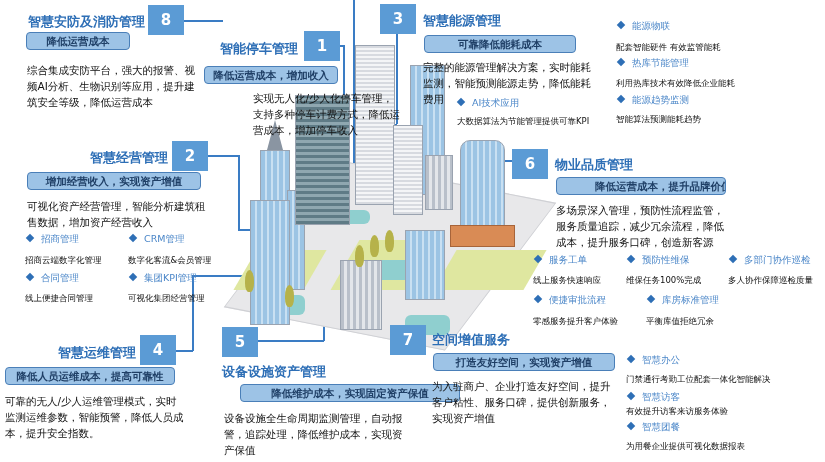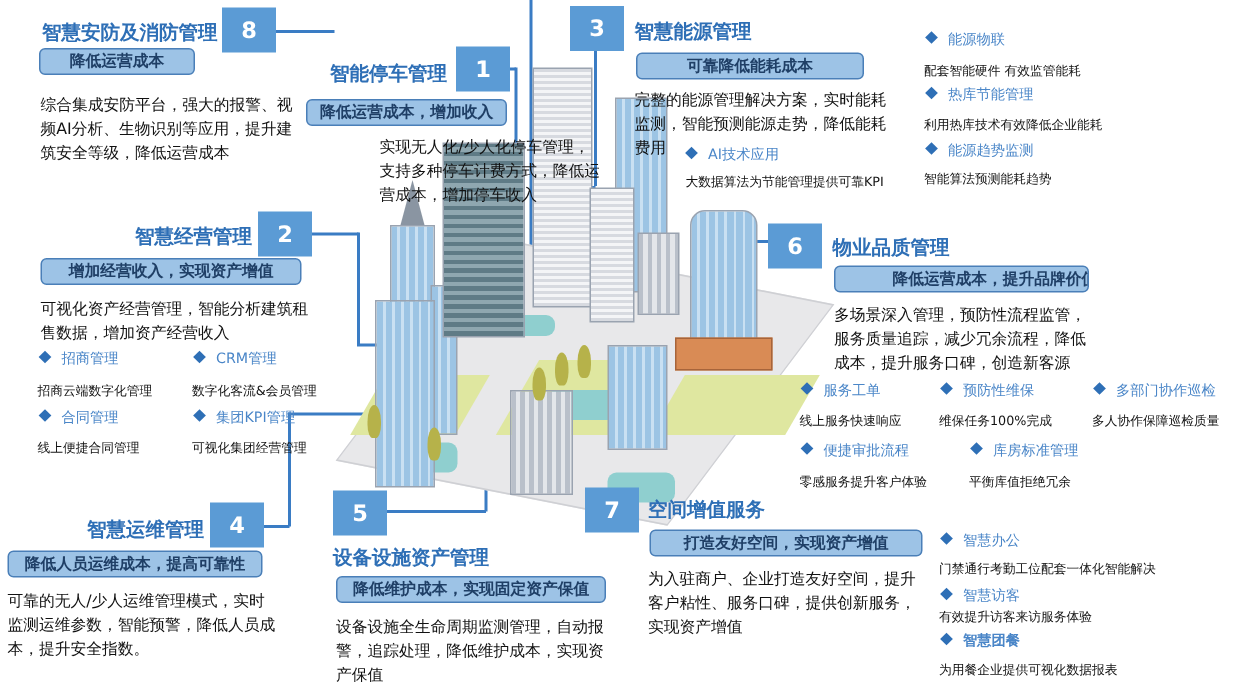--- a/index.html
+++ b/index.html
@@ -140,25 +140,25 @@
 <div class="sub-h" style="left:648px;top:294px;"><span class="dia"></span><span>库房标准管理</span></div>
 <div class="sub-t" style="left:646px;top:316px;">平衡库值拒绝冗余</div>
 
 <div class="badge" style="left:140px;top:335px;">4</div>
 <div class="title" style="left:58px;top:344px;">智慧运维管理</div>
 <div class="pill" style="left:5px;top:367px;width:170px;">降低人员运维成本，提高可靠性</div>
 <div class="desc" style="left:5px;top:393px;width:180px;">可靠的无人/少人运维管理模式，实时监测运维参数，智能预警，降低人员成本，提升安全指数。</div>
 
 <div class="badge" style="left:222px;top:327px;">5</div>
 <div class="title" style="left:222px;top:363px;">设备设施资产管理</div>
-<div class="pill" style="left:224px;top:384px;width:180px;">降低维护成本，实现固定资产保值</div>
+<div class="pill" style="left:240px;top:384px;width:220px;">降低维护成本，实现固定资产保值</div>
 <div class="desc" style="left:224px;top:410px;width:180px;">设备设施全生命周期监测管理，自动报警，追踪处理，降低维护成本，实现资产保值</div>
 
 <div class="badge" style="left:390px;top:325px;">7</div>
 <div class="title" style="left:432px;top:331px;">空间增值服务</div>
 <div class="pill" style="left:433px;top:353px;width:182px;">打造友好空间，实现资产增值</div>
 <div class="desc" style="left:432px;top:378px;width:180px;">为入驻商户、企业打造友好空间，提升客户粘性、服务口碑，提供创新服务，实现资产增值</div>
 <div class="sub-h" style="left:628px;top:354px;"><span class="dia"></span><span>智慧办公</span></div>
 <div class="sub-t" style="left:626px;top:374px;">门禁通行考勤工位配套一体化智能解决</div>
 <div class="sub-h" style="left:628px;top:391px;"><span class="dia"></span><span>智慧访客</span></div>
 <div class="sub-t" style="left:626px;top:406px;">有效提升访客来访服务体验</div>
-<div class="sub-h" style="left:628px;top:421px;font-weight:bold;"><span class="dia"></span><span>智慧团餐</span></div>
+<div class="sub-h" style="left:628px;top:421px;"><span class="dia"></span><span>智慧团餐</span></div>
 <div class="sub-t" style="left:626px;top:441px;">为用餐企业提供可视化数据报表</div>
 
 </body></html>

